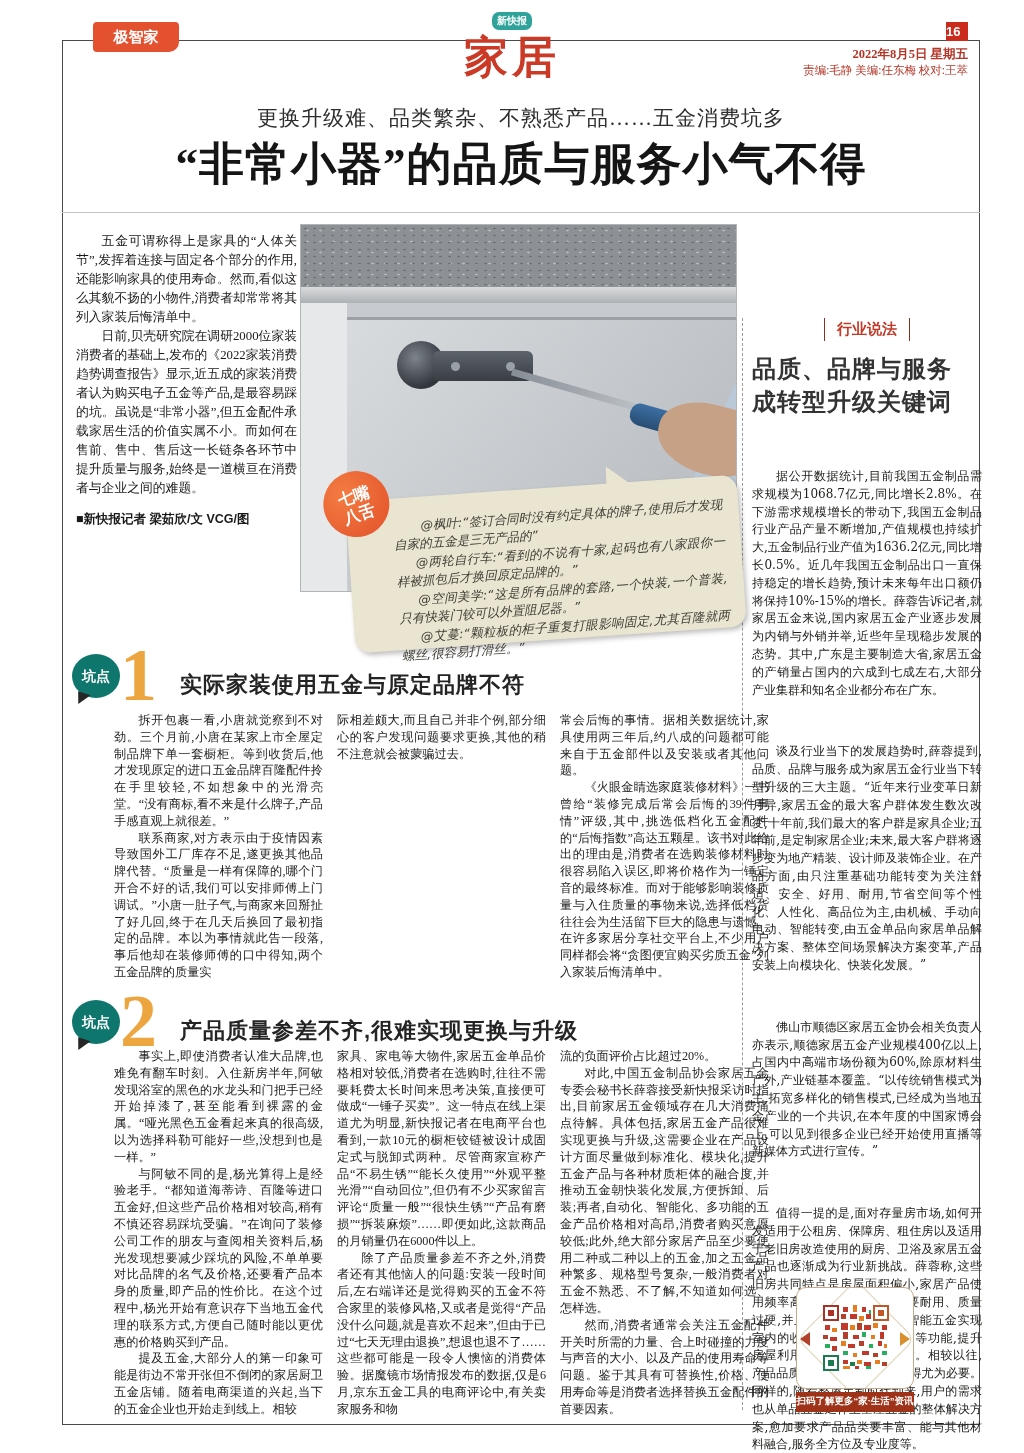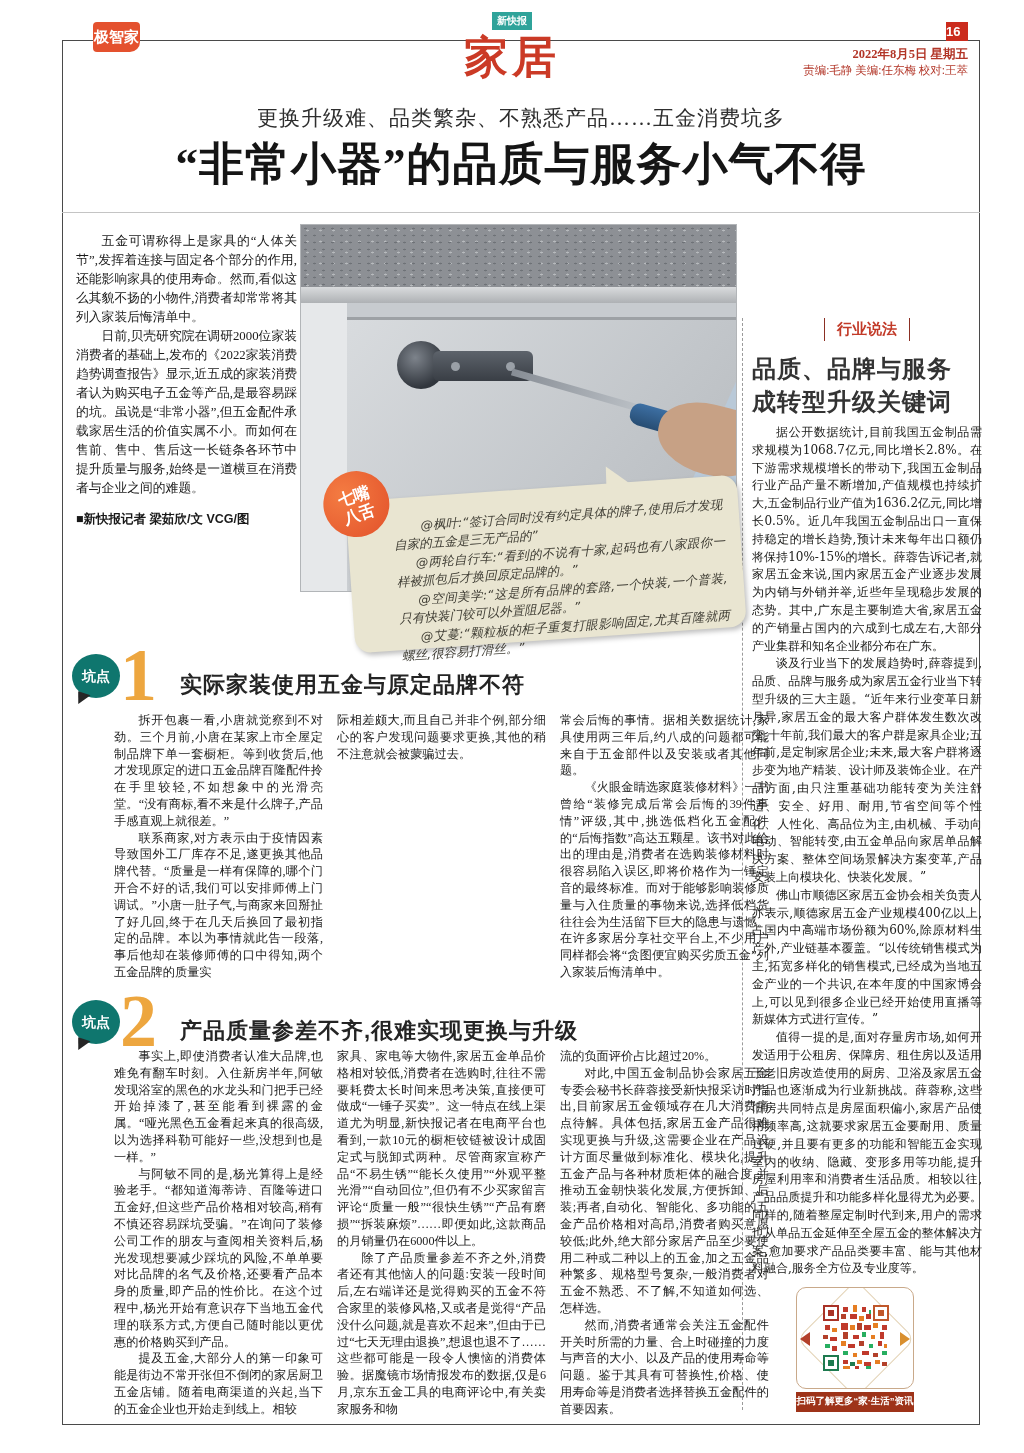--- a/index.html
+++ b/index.html
@@ -6,25 +6,25 @@
   html,body { width:1024px; height:1453px; background:#ffffff; }
   body { position:relative; font-family:"Liberation Serif","DejaVu Serif",serif; color:#1a1a1a; overflow:hidden; }
   .abs { position:absolute; }
 
   
   .page-frame { left:62px; top:40px; width:918px; height:1385px; border:1px solid #4a4a4a; background:#fff; }
   .col-divider { left:742px; top:318px; height:1092px; width:0; border-left:1px dashed #9a9a9a; }
   .head-rule { left:62px; top:212px; width:918px; height:1px; background:#c4c4c4; }
 
   
-  .brand-badge { left:93px; top:22px; width:47px; height:30px; background:#e4512e; color:#fff;
+  .brand-badge { left:93px; top:22px; width:86px; height:30px; background:#e4512e; color:#fff;
     font-family:Liberation Serif, serif; font-weight:bold; font-size:15px; line-height:30px;
     text-align:center; border-radius:4px 4px 10px 4px; z-index:3; }
   .masthead-badge { left:50%; top:12px; transform:translateX(-50%); background:#2fa39a; color:#fff;
-    font-family:"Liberation Sans",sans-serif; font-size:10px; font-weight:bold; padding:2px 5px; border-radius:0; z-index:3; }
+    font-family:"Liberation Sans",sans-serif; font-size:10px; font-weight:bold; padding:2px 5px; border-radius:7px; z-index:3; }
   .section-title { left:50%; top:28px; transform:translateX(-50%); color:#cb3a26; font-size:44px;
     font-weight:bold; letter-spacing:4px; z-index:2; font-family:"Liberation Serif",serif; }
   .page-number { left:946px; top:22px; width:22px; height:19px; background:#cb2b1d; color:#fff;
     font-family:"Liberation Sans",sans-serif; font-size:13px; font-weight:bold; line-height:19px; z-index:3; }
   .issue-date { right:56px; top:46px; color:#b23527; font-size:12.5px; font-weight:bold; }
   .editors-line { right:56px; top:63px; color:#b23527; font-size:11.5px; }
 
   
   .kicker { left:62px; top:104px; width:918px; text-align:center; font-size:21px; color:#2e2e2e; letter-spacing:1px; }
   .main-headline { left:62px; top:134px; width:918px; text-align:center; font-size:45px; font-weight:bold;
@@ -87,21 +87,21 @@
   .pit-col p.cont { text-indent:0; }
 
   
   .industry-tag-wrap { left:752px; top:318px; width:230px; text-align:center; }
   .industry-tag { display:inline-block; color:#c23a28; font-family:"Liberation Sans",sans-serif; font-weight:bold;
     font-size:15px; padding:2px 12px; border-left:1.5px solid #8b2f23; border-right:1.5px solid #8b2f23; }
   .industry-title { left:752px; top:352px; width:230px; font-family:"Liberation Sans",sans-serif; font-weight:bold;
     font-size:24px; line-height:33px; color:#333; letter-spacing:1px; }
   .industry-body { left:752px; top:424px; width:230px; font-size:12px; line-height:17.8px; text-align:justify;
     color:#20201e; font-family:"DejaVu Serif","Liberation Serif",serif; }
-  .industry-body p { text-indent:2em; }
+  .industry-body p { text-indent:2em;margin-top:44px; }
 
   
   .qr-block { left:796px; top:1287px; width:118px; z-index:2; }
   .qr-card { position:relative; width:118px; height:102px; background:#fff; border:1px solid #c9a98a; border-radius:10px; overflow:hidden; }
   .qr-diamond { position:absolute; left:17px; top:9px; width:84px; height:84px; border:1px solid #e3d3b6; border-radius:10px; transform:rotate(45deg); }
   .qr-arrow-left { position:absolute; left:3px; top:44px; width:0; height:0;
     border-top:7px solid transparent; border-bottom:7px solid transparent; border-right:10px solid #b3402a; }
   .qr-arrow-right { position:absolute; right:3px; top:44px; width:0; height:0;
     border-top:7px solid transparent; border-bottom:7px solid transparent; border-left:10px solid #d98f2e; }
   .qr-svg { position:absolute; left:26px; top:17px; width:66px; height:66px; }

